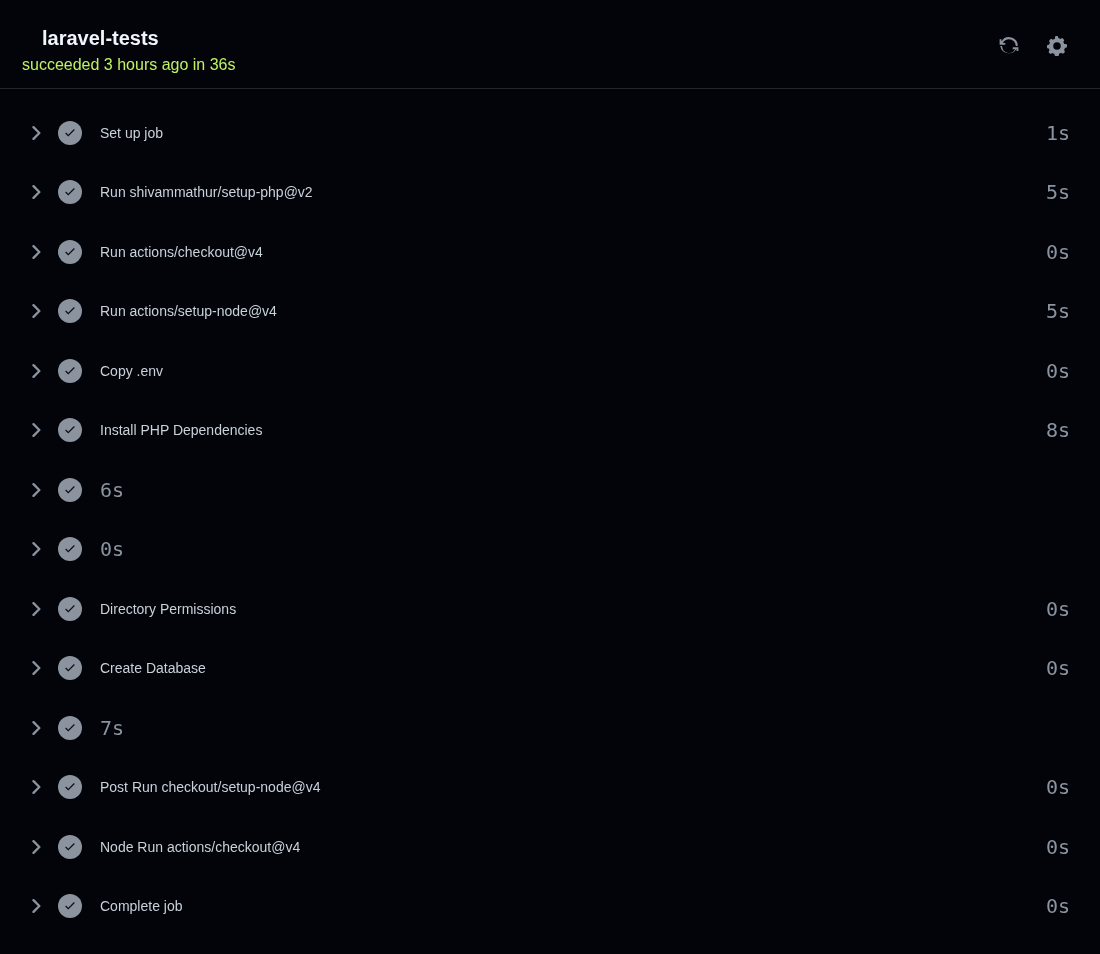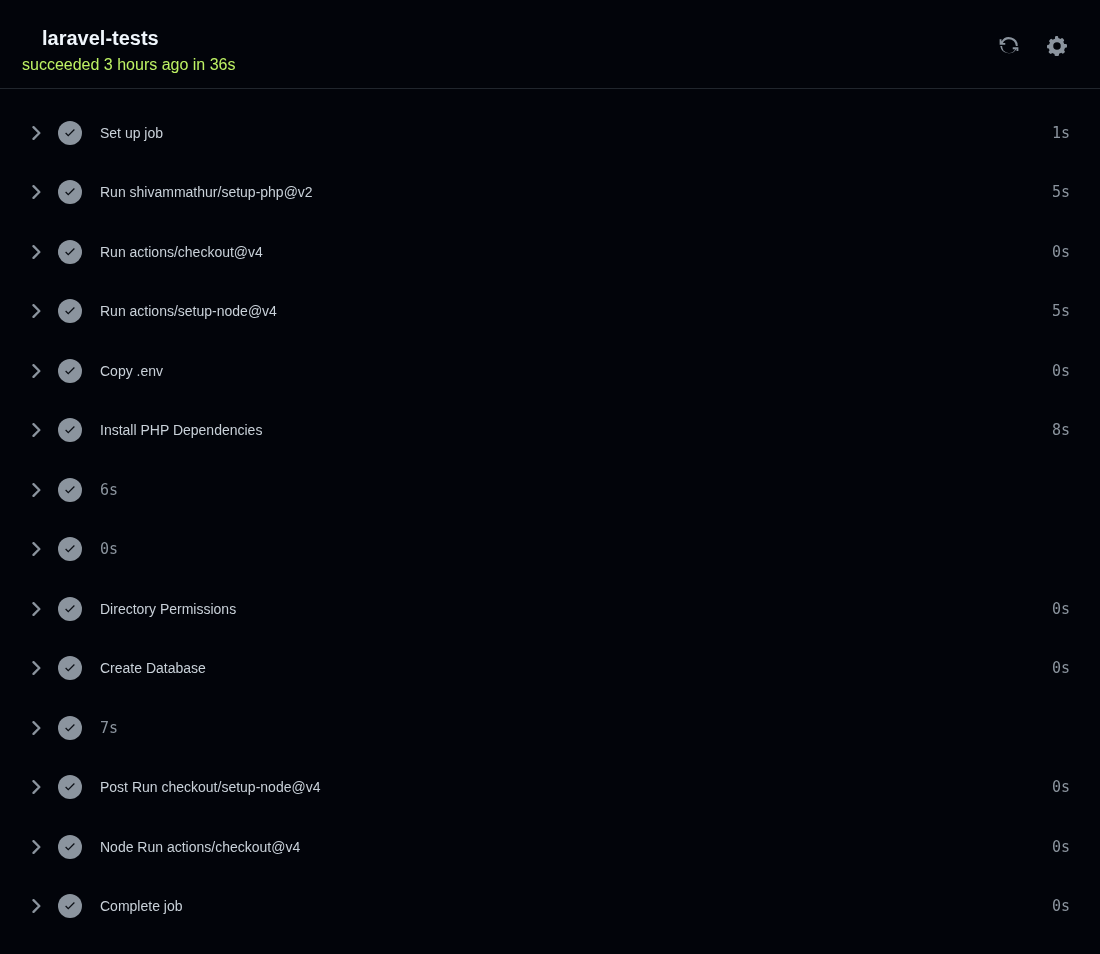--- a/index.html
+++ b/index.html
@@ -74,21 +74,21 @@
     margin-right: 18px;
     flex-shrink: 0;
   }
   .check-badge svg { width: 14px; height: 14px; fill: #0d1117; }
   .step-label {
     flex: 1;
     font-size: 14px;
     color: #c9d1d9;
   }
   .step-duration {
-    font-size: 15px;
+    font-size: 20px;
     color: #8b949e;
     font-family: ui-monospace, SFMono-Regular, Menlo, monospace;
   }
 </style>
 </head>
 <body>
 
 <div class="header">
   <div class="header-left">
     <div class="job-title">laravel-tests</div>

